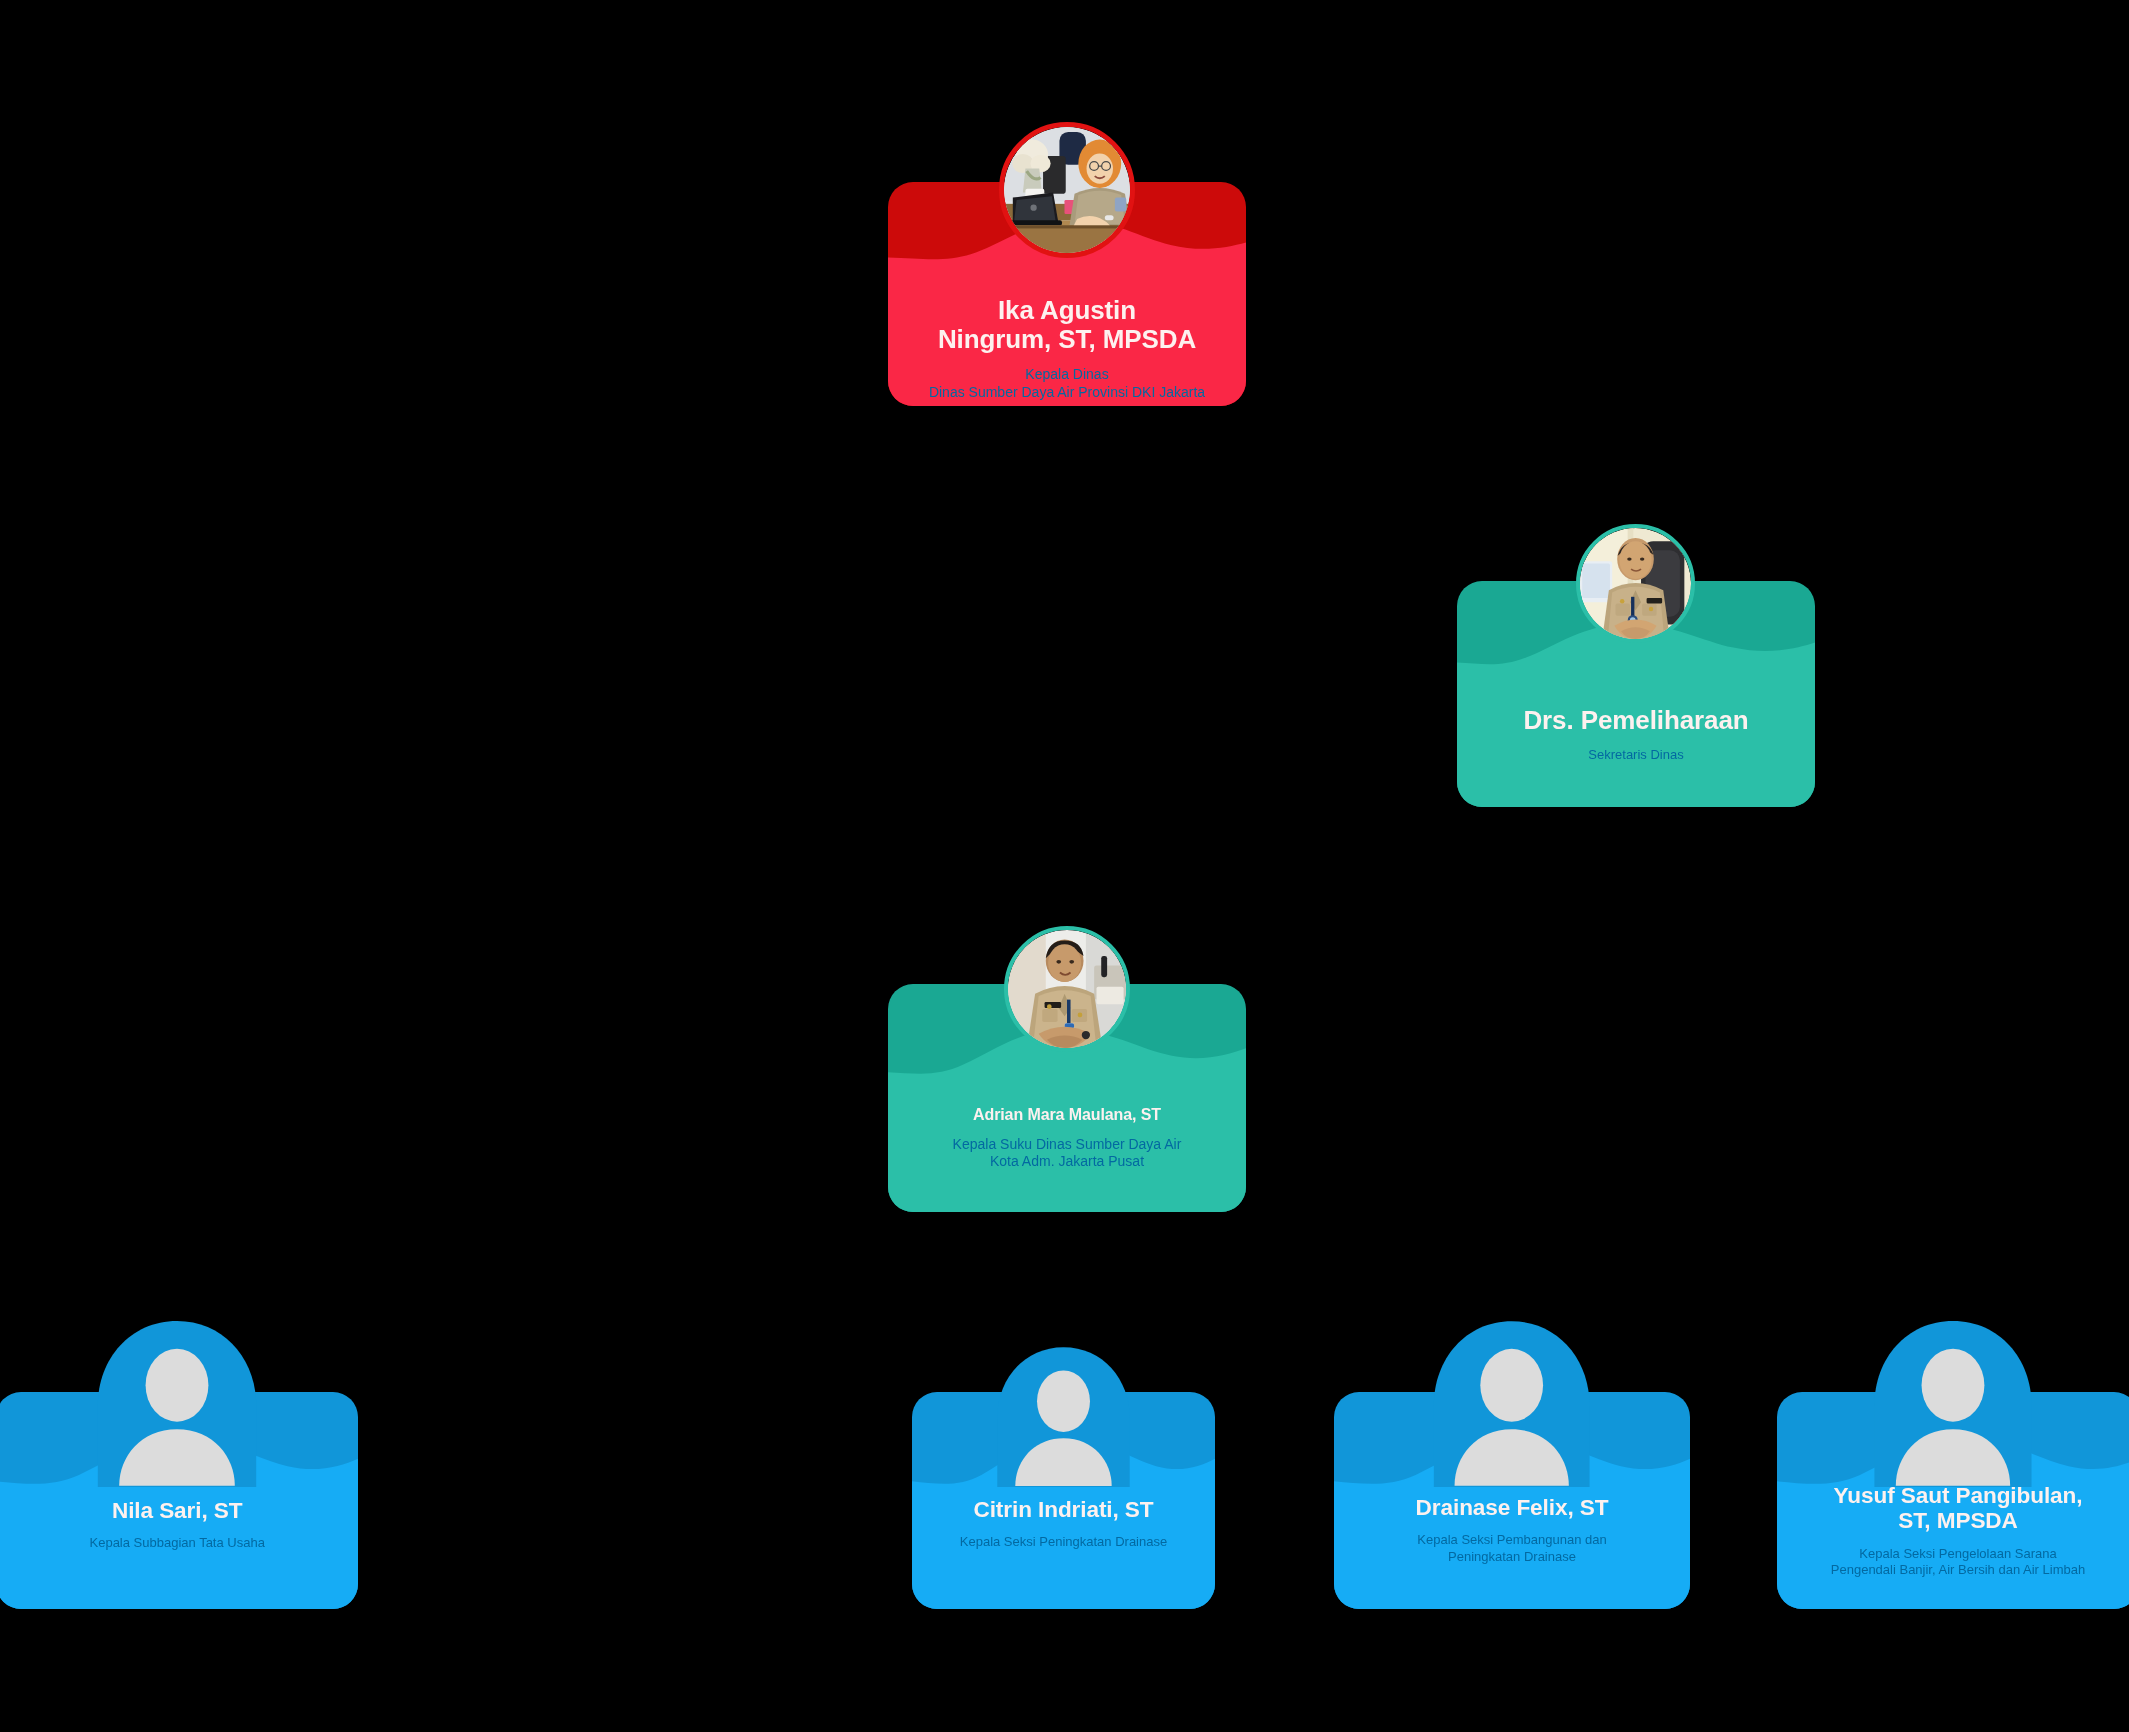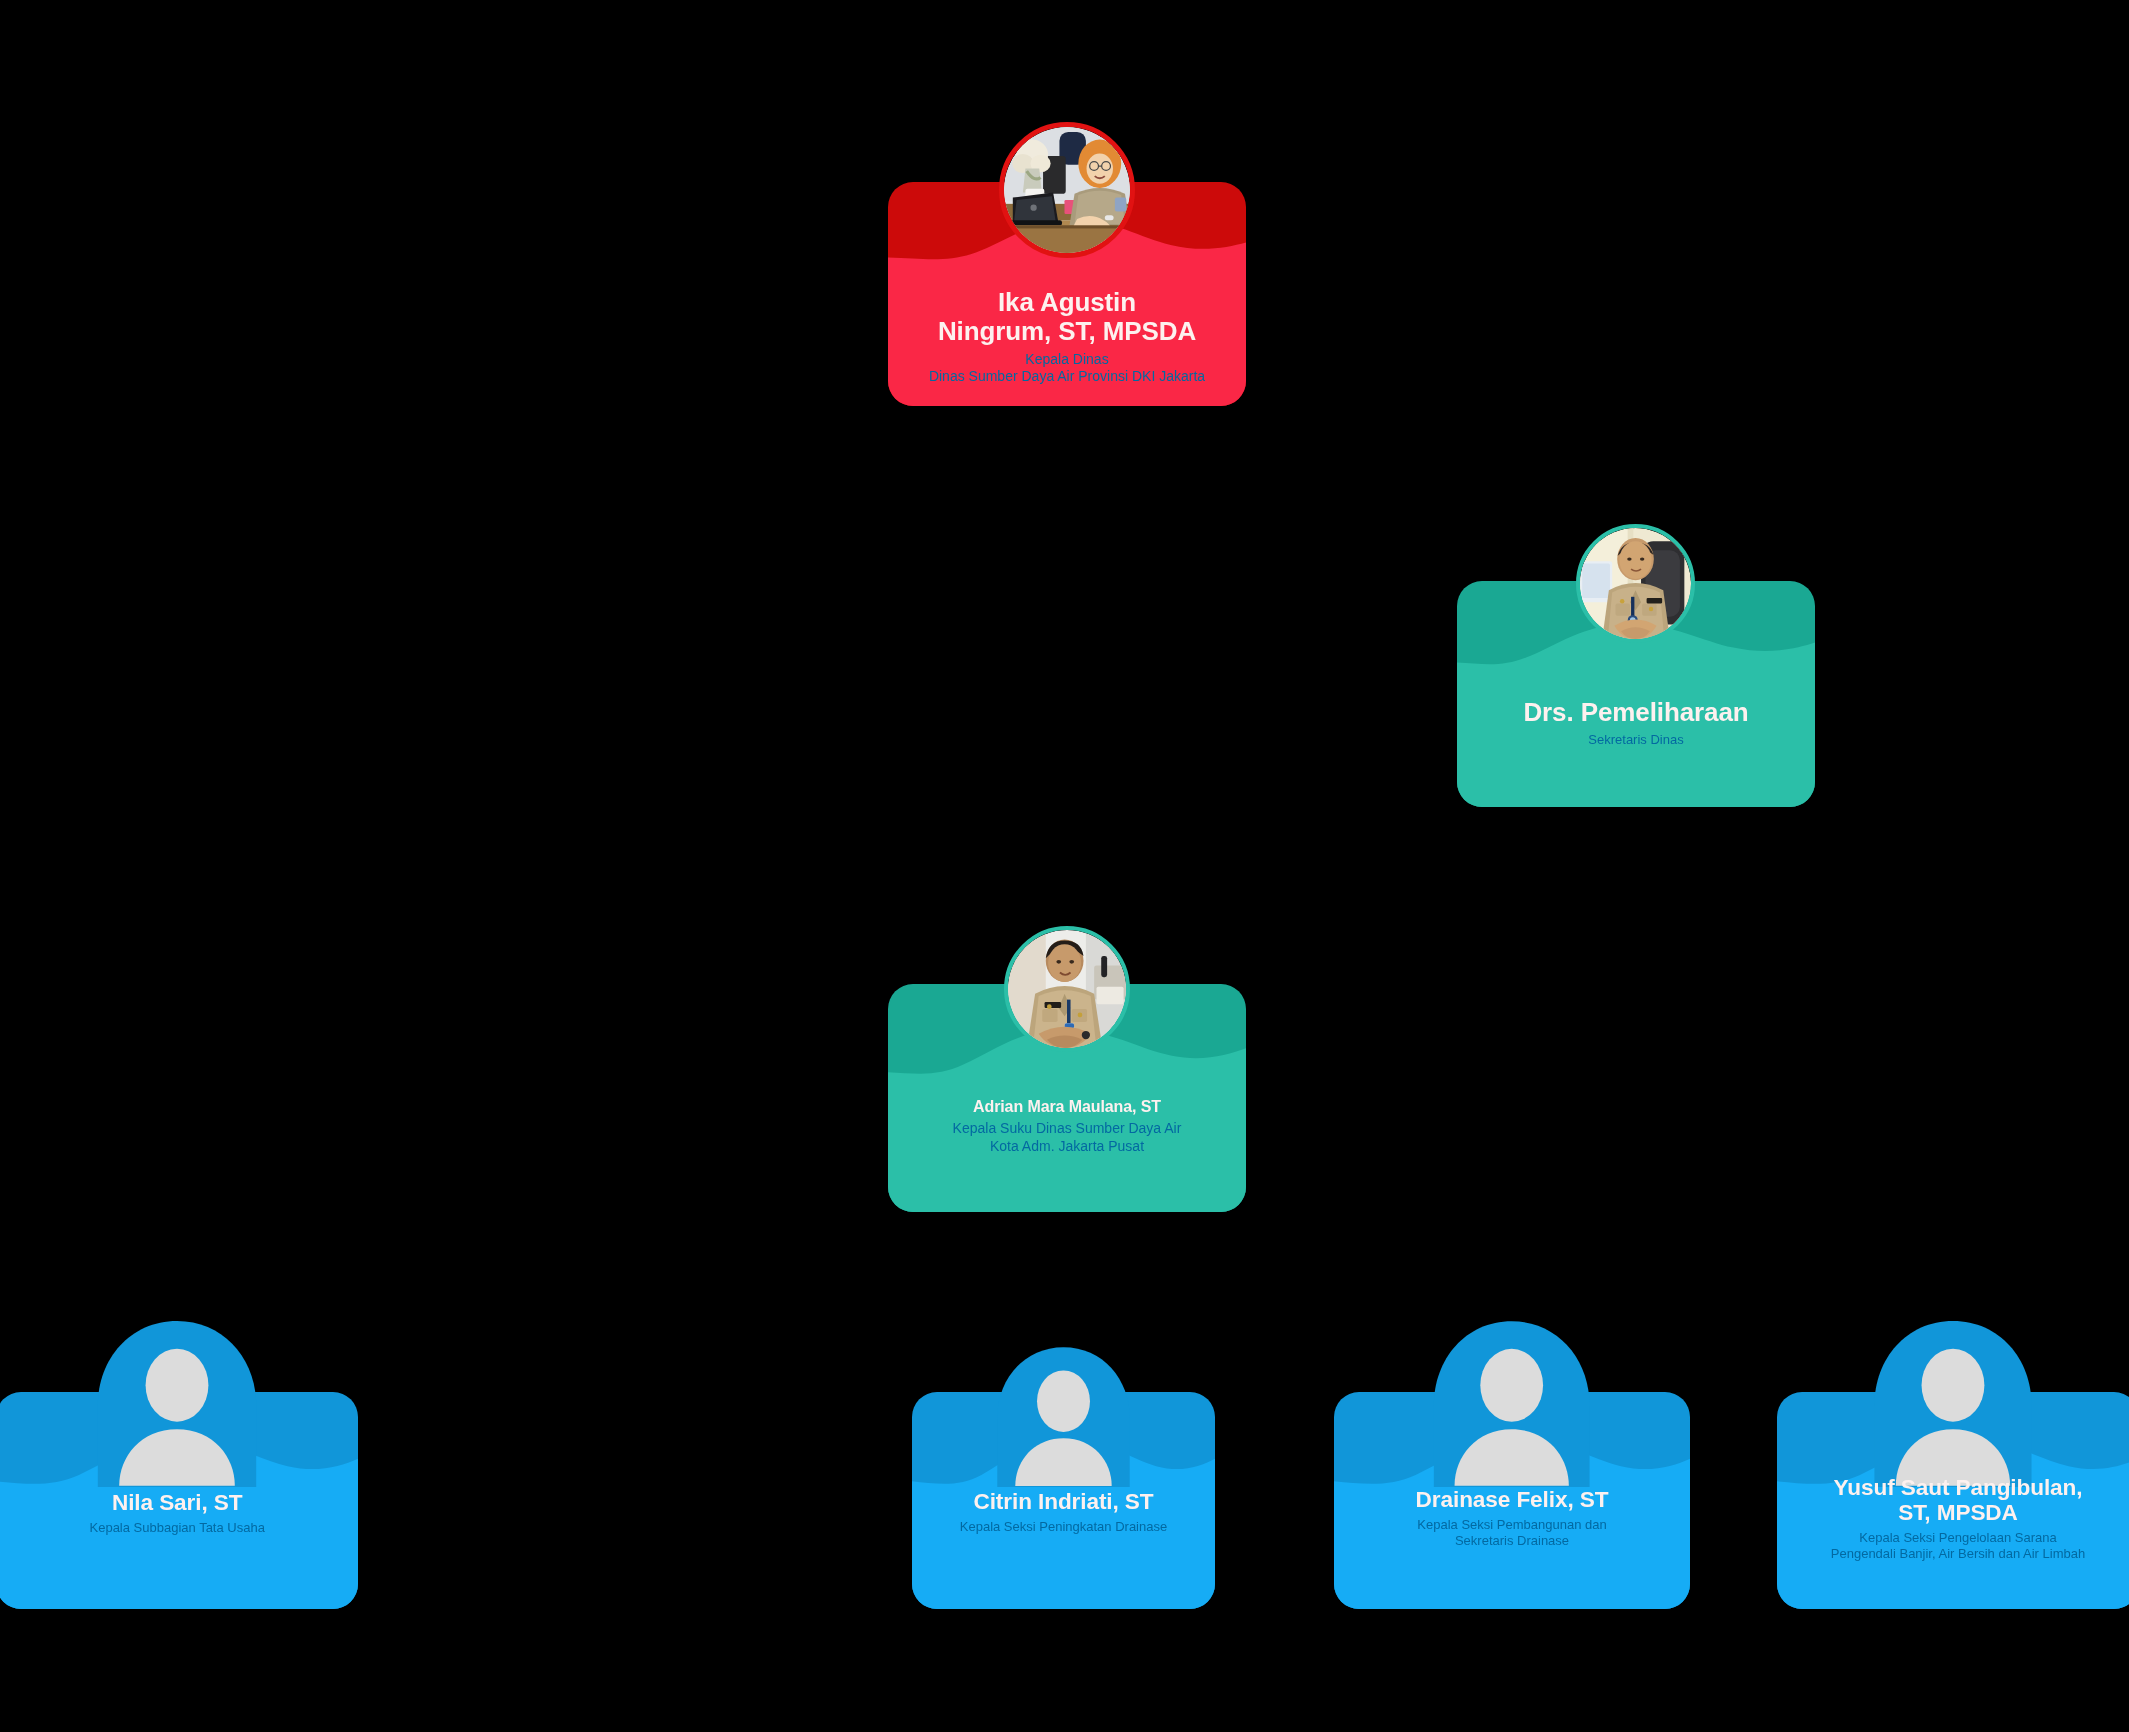--- a/index.html
+++ b/index.html
@@ -83,21 +83,21 @@
     width: 100%;
     text-align: center;
     box-sizing: border-box;
     padding: 0 11.3px;
   }
   .person-name {
     color: #FDF1EF;
     font-weight: 700;
     letter-spacing: -0.1px;
     line-height: 1.12;
-    margin: 4px;
+    margin: 12px;
     white-space: pre-line;
   }
   .person-role {
     color: #0369a1;
     font-weight: 400;
     line-height: 1.25;
     margin: 4.4px 0 0 0;
     white-space: pre-line;
   }
 
@@ -354,21 +354,21 @@
     <div class="avatar-placeholder">
       <svg viewBox="0 0 567 270" preserveAspectRatio="xMidYMax meet">
         <path d="M283 6 C210 6 159 66 159 140 L159 270 L407 270 L407 140 C407 66 356 6 283 6 Z" fill="#1196D9"></path>
         <ellipse cx="283" cy="108" rx="50" ry="58" fill="#DCDCDC"></ellipse>
         <path d="M283 178 C226 178 192 222 192 268 L374 268 C374 222 340 178 283 178 Z" fill="#DCDCDC"></path>
       </svg>
     </div>
     <div class="text-block">
       <p class="person-name">Drainase Felix, ST</p>
       <p class="person-role">Kepala Seksi Pembangunan dan
-Sekretaris Drainase</p>
+Peningkatan Drainase</p>
     </div>
   </div>
 
   <div class="node node-leaf" id="node-leaf-4">
     <div class="card">
       <svg class="card-wave" viewBox="0 0 576 345" preserveAspectRatio="none">
         <rect x="0" y="0" width="576" height="345" fill="#1196D9"></rect>
         <path d="M0,142 C46,146 88,152 132,132 C184,108 228,72 296,72 C364,72 412,106 464,118 C512,129 548,118 576,106 L576,345 L0,345 Z" fill="#16ACF5"></path>
       </svg>
     </div>

